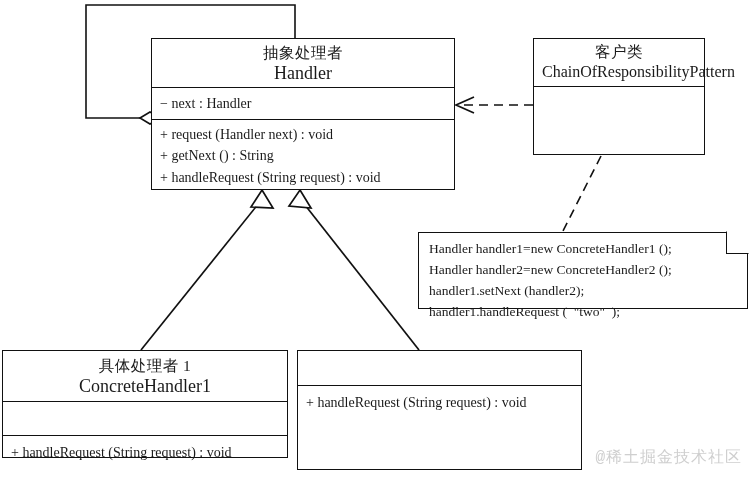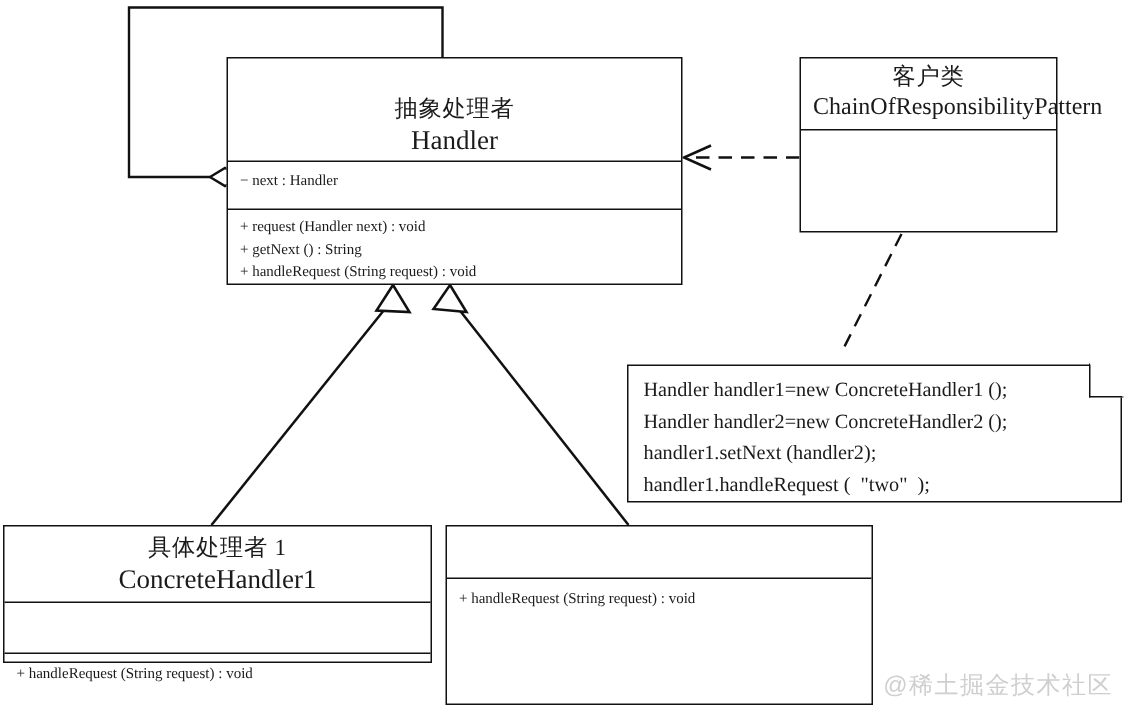--- a/index.html
+++ b/index.html
@@ -46,76 +46,76 @@
   .cls-title .cn {
     font-size: 15.5px;
     letter-spacing: 0.5px;
     white-space: nowrap;
   }
   .cls-title .en {
     font-size: 18px;
     white-space: nowrap;
   }
   .member {
-    font-size: 10px;
+    font-size: 14px;
     line-height: 1.52;
     white-space: nowrap;
   }
   .empty-compartment {
     height: 100%;
   }
 
   
   #handler-class {
     left: 151px;
     top: 38px;
     width: 304px;
     height: 152px;
   }
-  #handler-class .c-title  { height: 48px; padding-top: 5px; margin-top: 20px; }
+  #handler-class .c-title  { height: 48px; padding-top: 5px; }
   #handler-class .c-attrs  { height: 32px; padding-top: 5px; }
   #handler-class .c-ops    { height: 72px; padding-top: 4px; }
 
   
   #client-class {
     left: 533px;
     top: 38px;
     width: 172px;
     height: 117px;
   }
   #client-class .c-title { height: 47px; padding-top: 4px; }
   #client-class .c-title .en { font-size: 16px; }
   #client-class .c-attrs { height: 32px; }
   #client-class .c-ops   { height: 38px; padding-top: 6px; }
 
   
   #concrete1-class {
     left: 2px;
     top: 350px;
     width: 286px;
-    height: 92px;
+    height: 108px;
   }
   
   #concrete2-class {
     left: 297px;
     top: 350px;
     width: 285px;
     height: 120px;
   }
   #concrete1-class .c-title, #concrete2-class .c-title { height: 50px; padding-top: 6px; }
   #concrete1-class .c-attrs, #concrete2-class .c-attrs { height: 34px; }
   #concrete1-class .c-ops,   #concrete2-class .c-ops   { height: 36px; padding-top: 6px; }
 
   
   #code-note {
     position: absolute;
     left: 418px;
-    top: 243px;
+    top: 232px;
     width: 330px;
-    height: 92px;
+    height: 77px;
     z-index: 3;
   }
   #code-note .note-body {
     position: absolute;
     left: 0; top: 0;
     width: 100%; height: 100%;
     box-sizing: border-box;
     background: #ffffff;
     border: 1.6px solid #111111;
     padding: 5px 10px;
@@ -149,21 +149,21 @@
 
   #watermark {
     position: absolute;
     right: 8px;
     bottom: 9px;
     font-size: 16px;
     color: #cfcfcf;
     letter-spacing: 1px;
     white-space: nowrap;
     z-index: 5;
-    font-family: Liberation Sans, sans-serif;
+    font-family: Liberation Mono, monospace;
   }
 </style>
 </head>
 <body>
 
 <div id="canvas">
 
   <svg class="layer" viewBox="0 0 750 477" xmlns="http://www.w3.org/2000/svg">
 
     <g>

